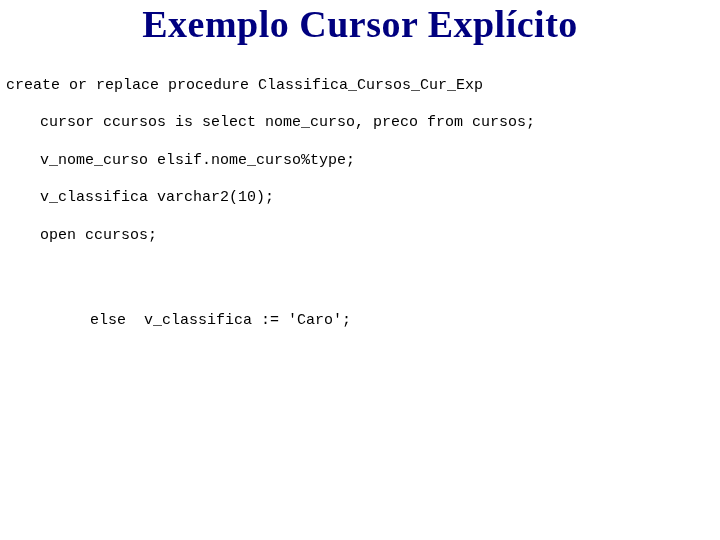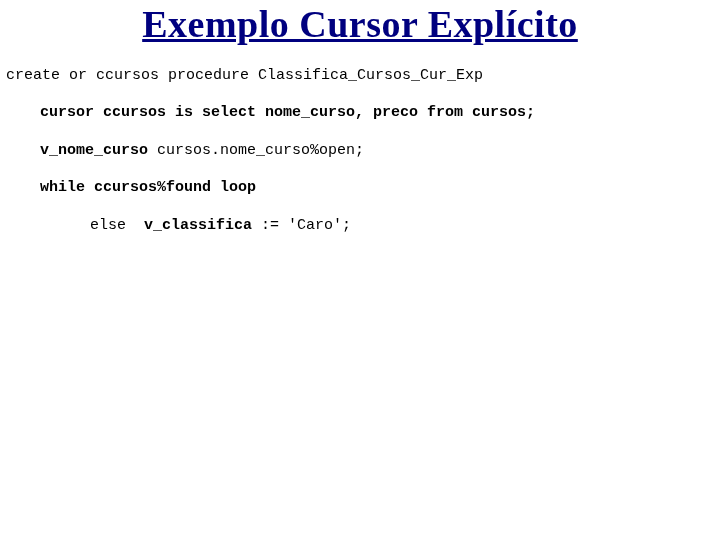--- a/index.html
+++ b/index.html
@@ -10,48 +10,48 @@
     background: #ffffff;
     font-family: "Courier New", monospace;
     overflow: hidden;
   }
   .title {
     font-family: "Times New Roman", serif;
     font-weight: bold;
     font-size: 38px;
     color: #00007f;
     text-align: center;
-    margin: 2px 0 2px 0;
+    margin: 2px 0 12px 0;
     letter-spacing: 0.5px;
-    text-decoration: underline;
   }
   .code {
     font-family: "Courier New", monospace;
     font-size: 15px;
     line-height: 1.25;
     color: #000;
     white-space: pre;
     padding-left: 6px;
   }
-  .bold { font-weight: bold; }
+  .bold { font-weight: normal; }
   .ind1 { padding-left: 34px; display:block; }
   .ind2 { padding-left: 56px; display:block; }
-  .ind3 { padding-left: 84px; display:block; }
+  .ind3 { padding-left: 84px; display:block;margin-top:48px; }
   .plain { display:block; }
 </style>
 </head>
 <body>
 
 <div class="title">Exemplo Cursor Explícito</div>
 
 <div class="code">
-<span class="plain">create or ccursos procedure Classifica_Cursos_Cur_Exp</span>
+<span class="plain">create or replace procedure Classifica_Cursos_Cur_Exp</span>
 <span class="ind1 bold">cursor ccursos is select nome_curso, preco from cursos;</span>
-<span class="ind1"><span class="bold">v_nome_curso</span><span> cursos.nome_curso%open;</span></span>
-<span class="ind1 bold">while ccursos%found loop</span>
+<span class="ind1"><span class="bold">v_nome_curso</span><span> elsif.nome_curso%type;</span></span>
+<span class="ind1"><span class="bold">v_classifica</span><span> varchar2(10);</span></span>
+<span class="ind1 bold">open ccursos;</span>
 <span class="ind3"><span>else  </span><span class="bold">v_classifica</span><span> := 'Caro';</span></span>
 
 
 
 
 
 
 
 
 </div>

